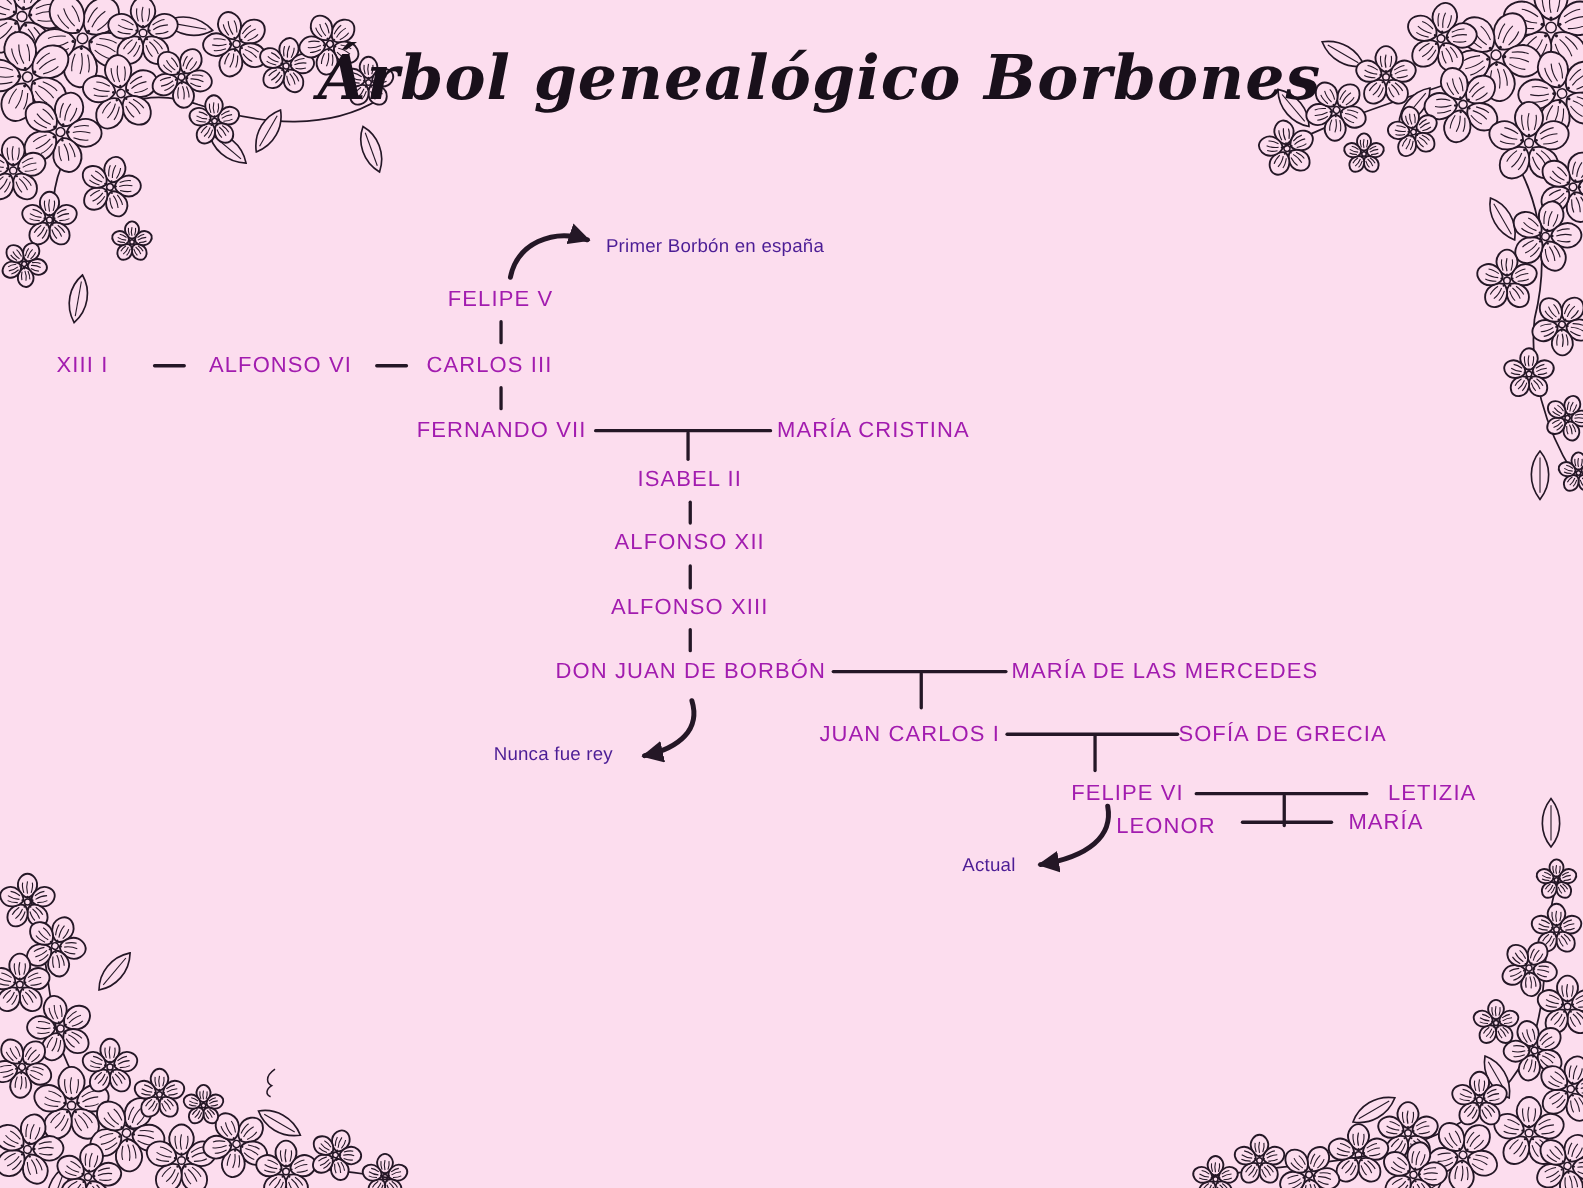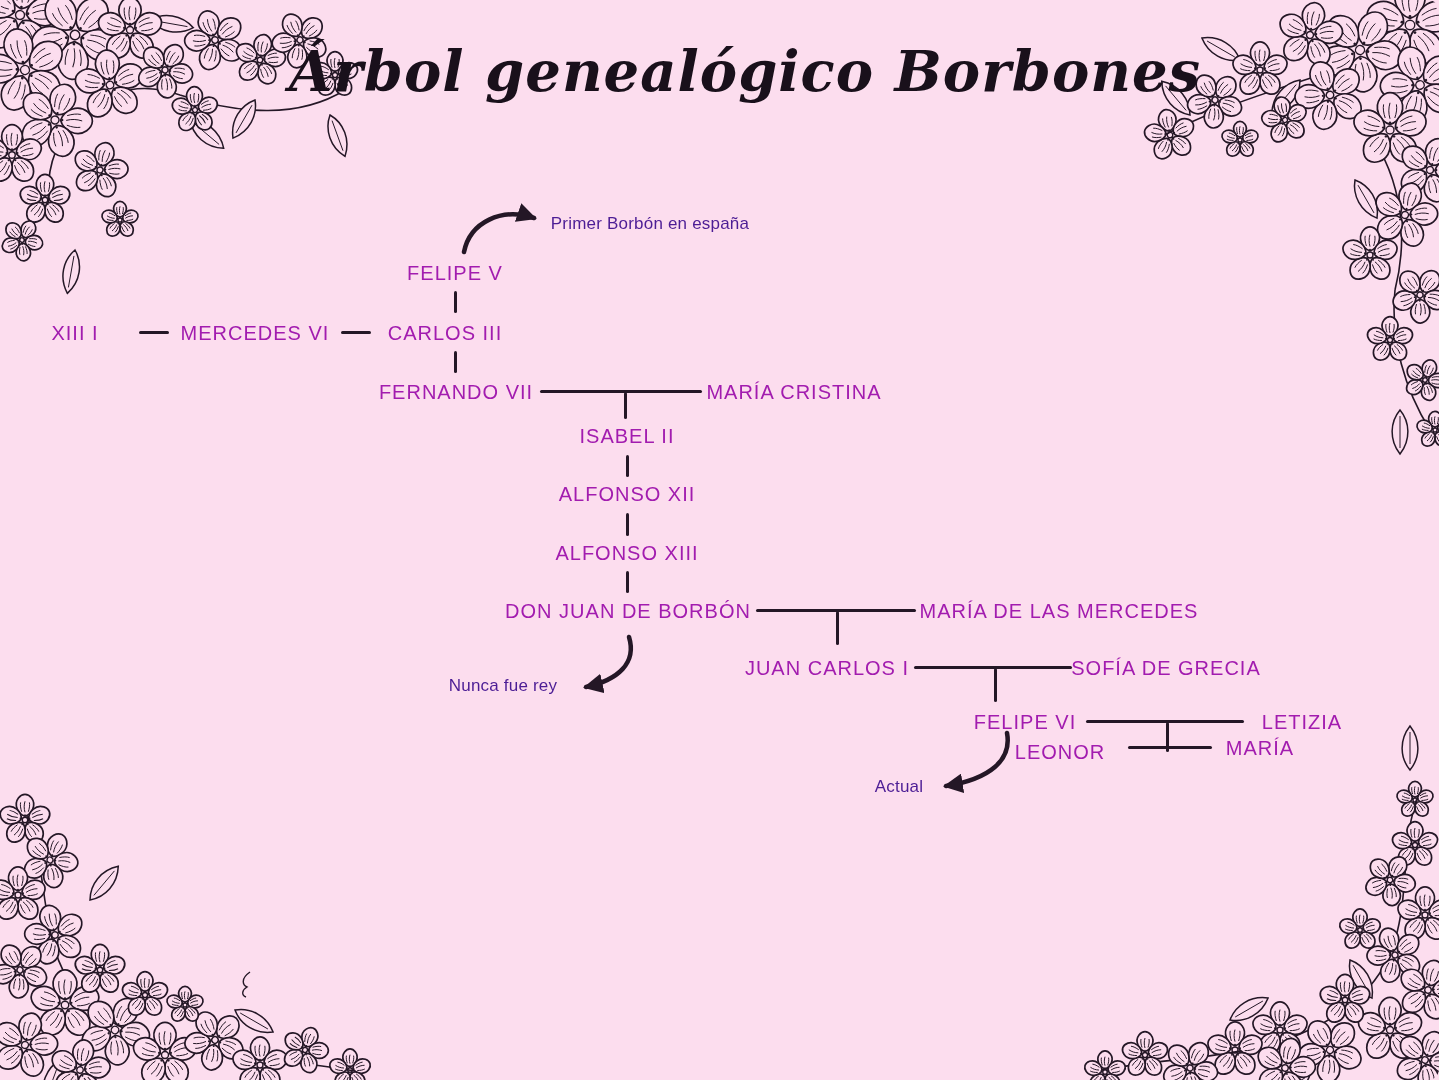--- a/index.html
+++ b/index.html
@@ -1,18 +1,18 @@
 <!DOCTYPE html>
 <html><head>
 <meta charset="utf-8">
 <style>
   html,body{margin:0;padding:0;background:#fcddee;}
   .canvas{
     position:relative;width:1439px;height:1080px;overflow:hidden;
-    background:#fcddee;font-family:"Liberation Sans",sans-serif;color:#241726;border-radius:11px;
+    background:#fcddee;font-family:"Liberation Sans",sans-serif;color:#241726;
   }
   .deco{position:absolute;left:0;top:0;width:1439px;height:1080px;z-index:1;}
   .deco path, .deco circle{vector-effect:non-scaling-stroke;}
   .title{
     position:absolute;top:38px;left:745px;transform:translateX(-50%);
     font-family:"DejaVu Serif","Liberation Serif",serif;
     font-style:italic;font-weight:bold;font-size:56px;color:#19101b;
     white-space:nowrap;z-index:3;letter-spacing:1px;
   }
   .node{
@@ -195,21 +195,21 @@
 
   <div class="hline" style="left:914px;top:666px;width:158px;"></div>
   <div class="vline" style="left:994px;top:668px;height:34px;"></div>
 
   <div class="hline" style="left:1086px;top:720px;width:158px;"></div>
   <div class="vline" style="left:1166px;top:722px;height:30px;"></div>
   <div class="hline" style="left:1128px;top:746px;width:84px;"></div>
 
   <div class="node" style="left:455px;top:273px;">FELIPE V</div>
   <div class="node" style="left:75px;top:333px;">XIII I</div>
-  <div class="node" style="left:255px;top:333px;">MERCEDES VI</div>
+  <div class="node" style="left:255px;top:333px;">ALFONSO VI</div>
   <div class="node" style="left:429px;top:333px;margin-left:16px;">CARLOS III</div>
   <div class="node" style="left:456px;top:392px;">FERNANDO VII</div>
   <div class="node" style="left:794px;top:392px;">MARÍA CRISTINA</div>
   <div class="node" style="left:627px;top:436px;">ISABEL II</div>
   <div class="node" style="left:627px;top:494px;">ALFONSO XII</div>
   <div class="node" style="left:627px;top:553px;">ALFONSO XIII</div>
   <div class="node" style="left:628px;top:611px;">DON JUAN DE BORBÓN</div>
   <div class="node" style="left:1059px;top:611px;">MARÍA DE LAS MERCEDES</div>
   <div class="node" style="left:827px;top:668px;">JUAN CARLOS I</div>
   <div class="node" style="left:1166px;top:668px;">SOFÍA DE GRECIA</div>

